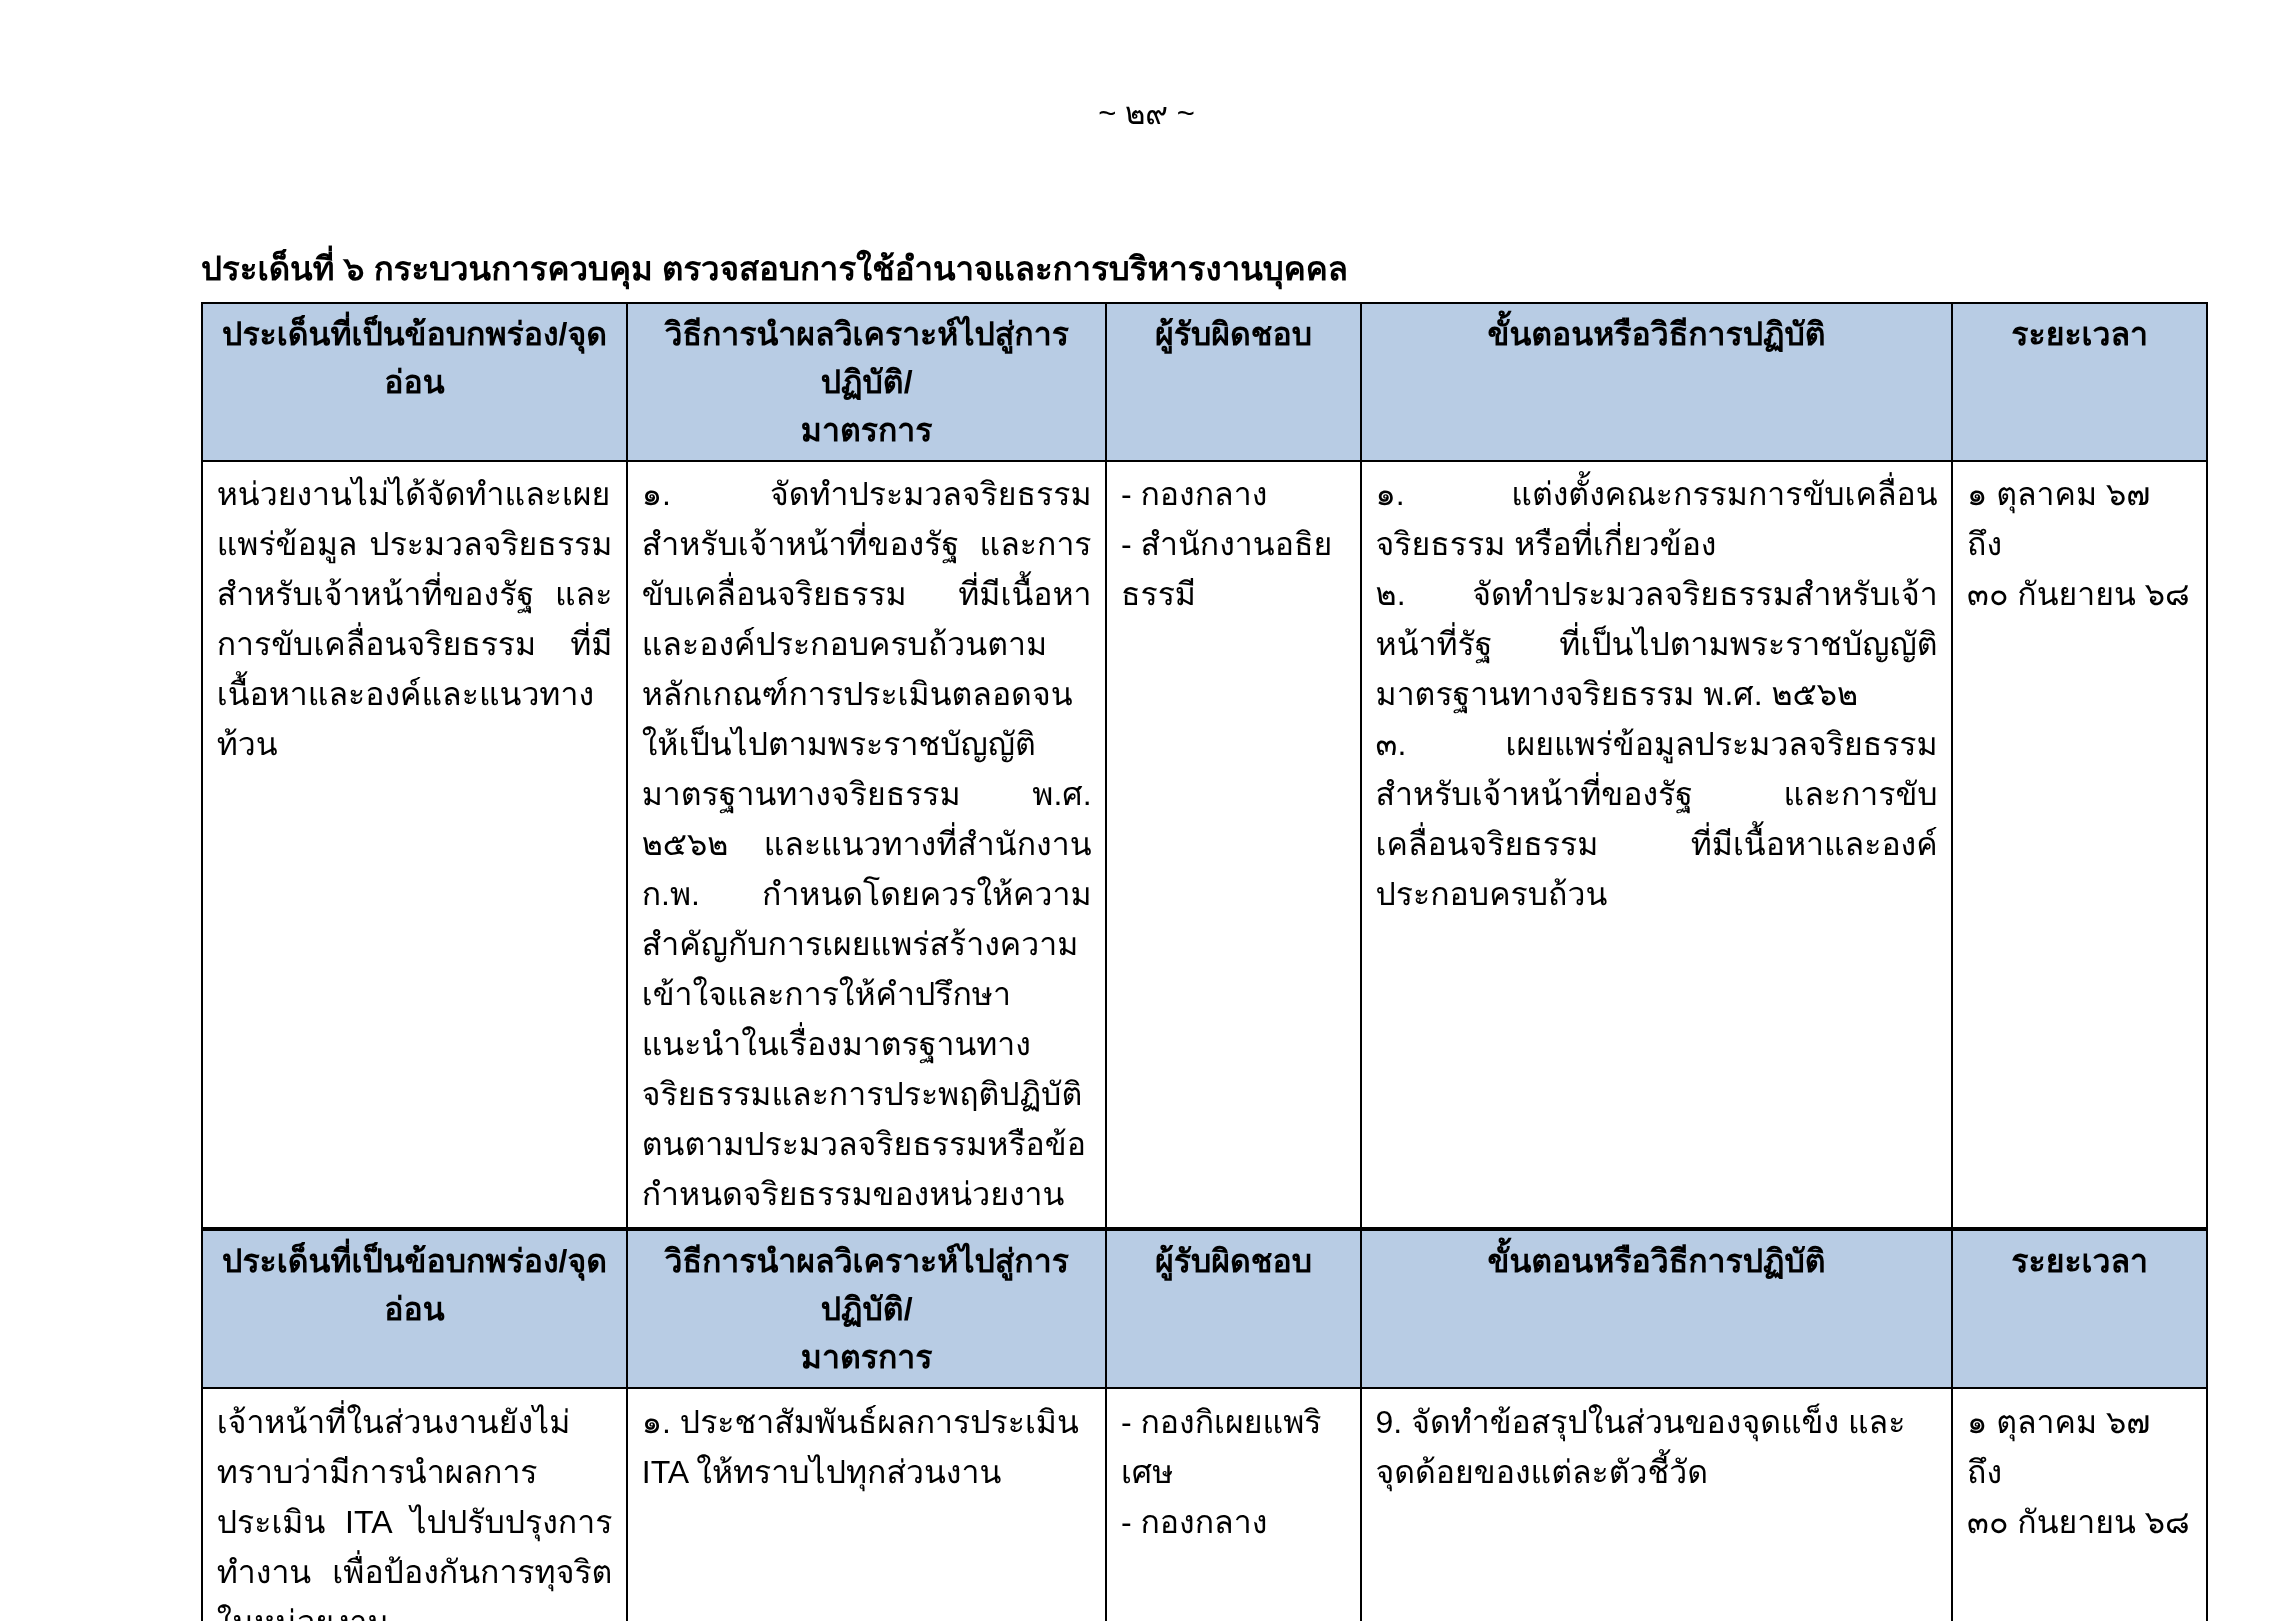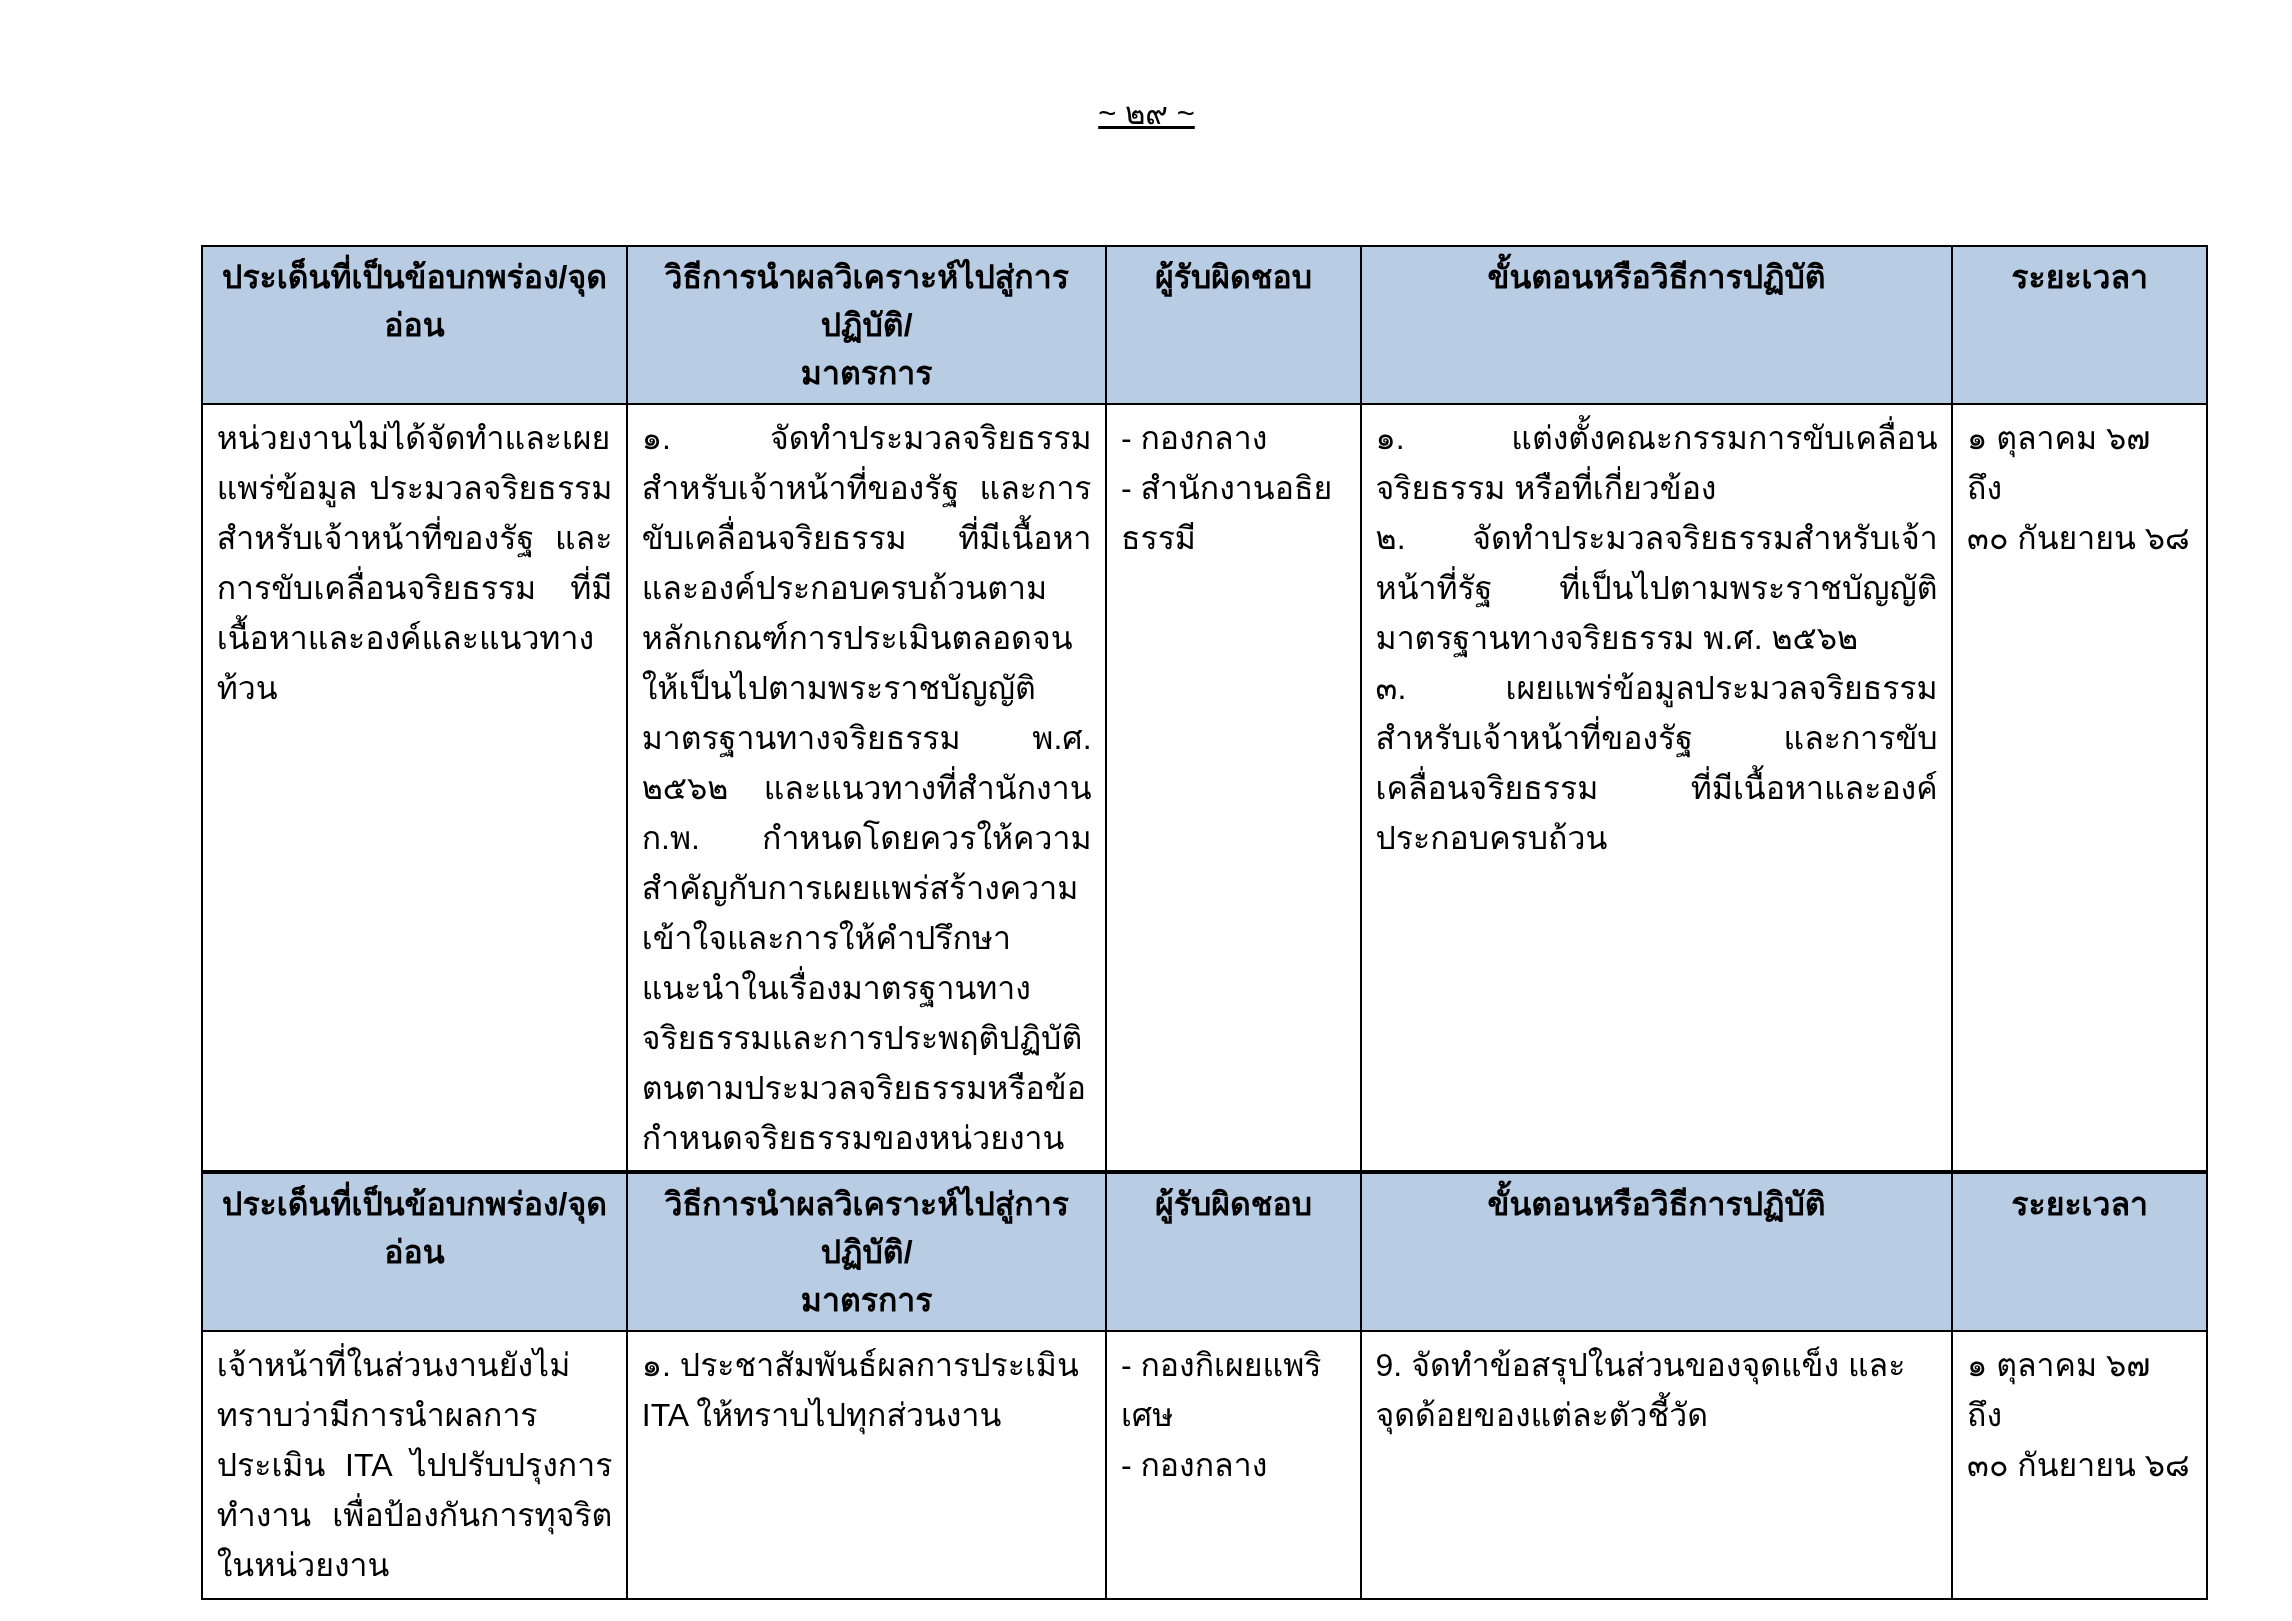--- a/index.html
+++ b/index.html
@@ -14,21 +14,20 @@
     overflow: hidden;
   }
   .page-number {
     position: absolute;
     top: 94px;
     left: 0;
     width: 100%;
     text-align: center;
     font-size: 31px;
     line-height: 39px;
-    text-decoration: underline;
   }
   .content {
     position: absolute;
     left: 201px;
     top: 245px;
     width: 2007px;
   }
   .section-heading {
     font-weight: bold;
     font-size: 33px;
@@ -74,20 +73,21 @@
 </style>
 </head>
 <body>
 
 <div class="page">
 
   <div class="page-number">~ ๒๙ ~</div>
 
   <div class="content">
 
+    <div class="section-heading">ประเด็นที่ ๖ กระบวนการควบคุม ตรวจสอบการใช้อำนาจและการบริหารงานบุคคล</div>
 
     <table class="doc-table">
       <colgroup>
         <col class="c1">
           <col class="c2">
           <col class="c3">
           <col class="c4">
           <col class="c5">
       </colgroup>
       <thead>

